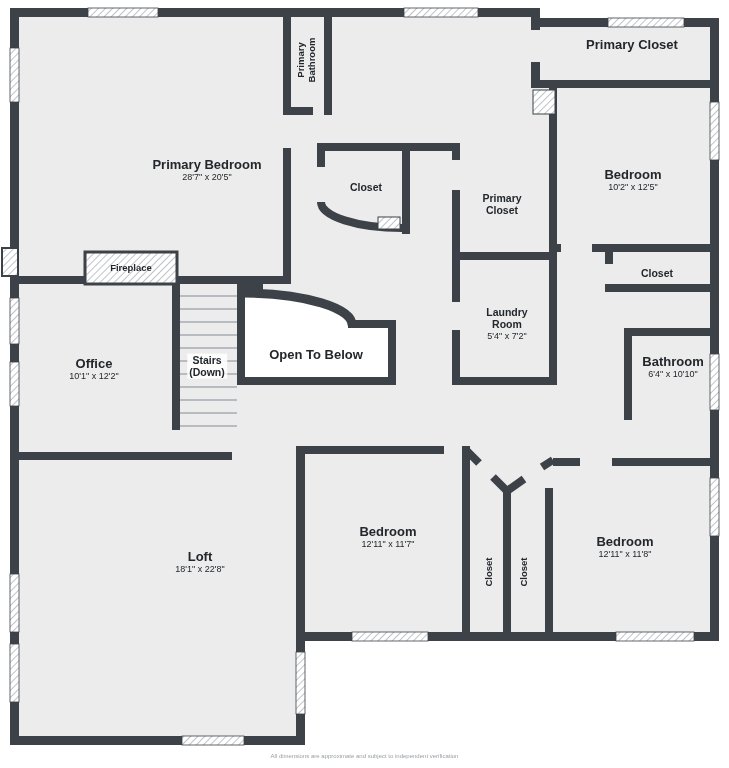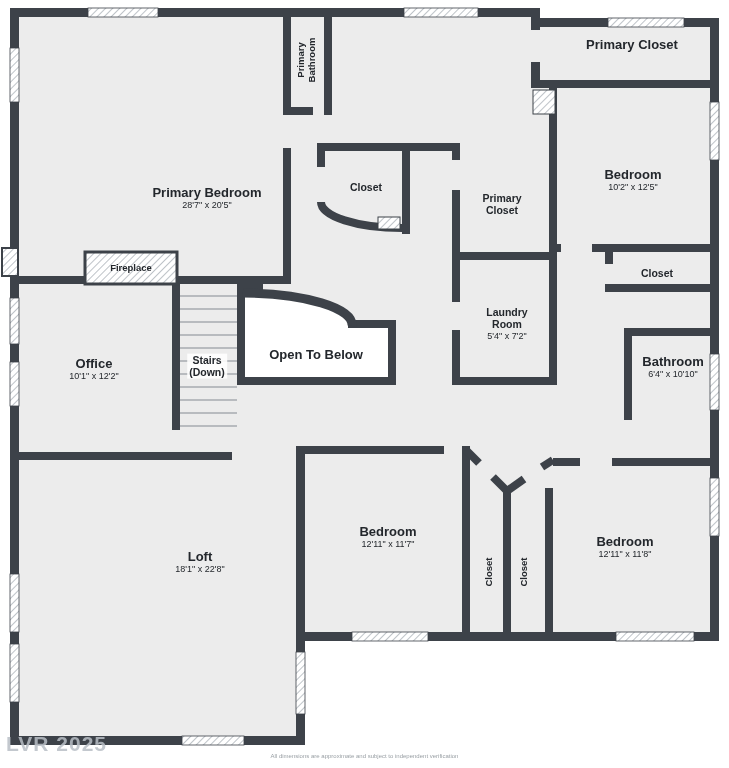--- a/index.html
+++ b/index.html
@@ -153,21 +153,21 @@
 <div class="lbl vert" style="left:306px;top:60px;">
   <div class="xs">Primary</div>
   <div class="xs">Bathroom</div>
 </div>
 
 
 <div class="lbl" style="left:632px;top:45px;">
   <div class="nm">Primary Closet</div>
 </div>
 
-<div class="lbl" style="left:207px;top:170px;margin-top:28px;">
+<div class="lbl" style="left:207px;top:170px;">
   <div class="nm">Primary Bedroom</div>
   <div class="dm">28'7" x 20'5"</div>
 </div>
 
 <div class="lbl" style="left:633px;top:180px;">
   <div class="nm">Bedroom</div>
   <div class="dm">10'2" x 12'5"</div>
 </div>
 
 <div class="lbl" style="left:366px;top:187px;">
@@ -228,16 +228,15 @@
 </div>
 
 <div class="lbl vert" style="left:489px;top:572px;">
   <div class="xs">Closet</div>
 </div>
 
 <div class="lbl vert" style="left:524px;top:572px;">
   <div class="xs">Closet</div>
 </div>
 
-<div class="watermark">LVR 2025</div>
 <div class="footer-note">All dimensions are approximate and subject to independent verification</div>
 
 </div>
 
 </body></html>

